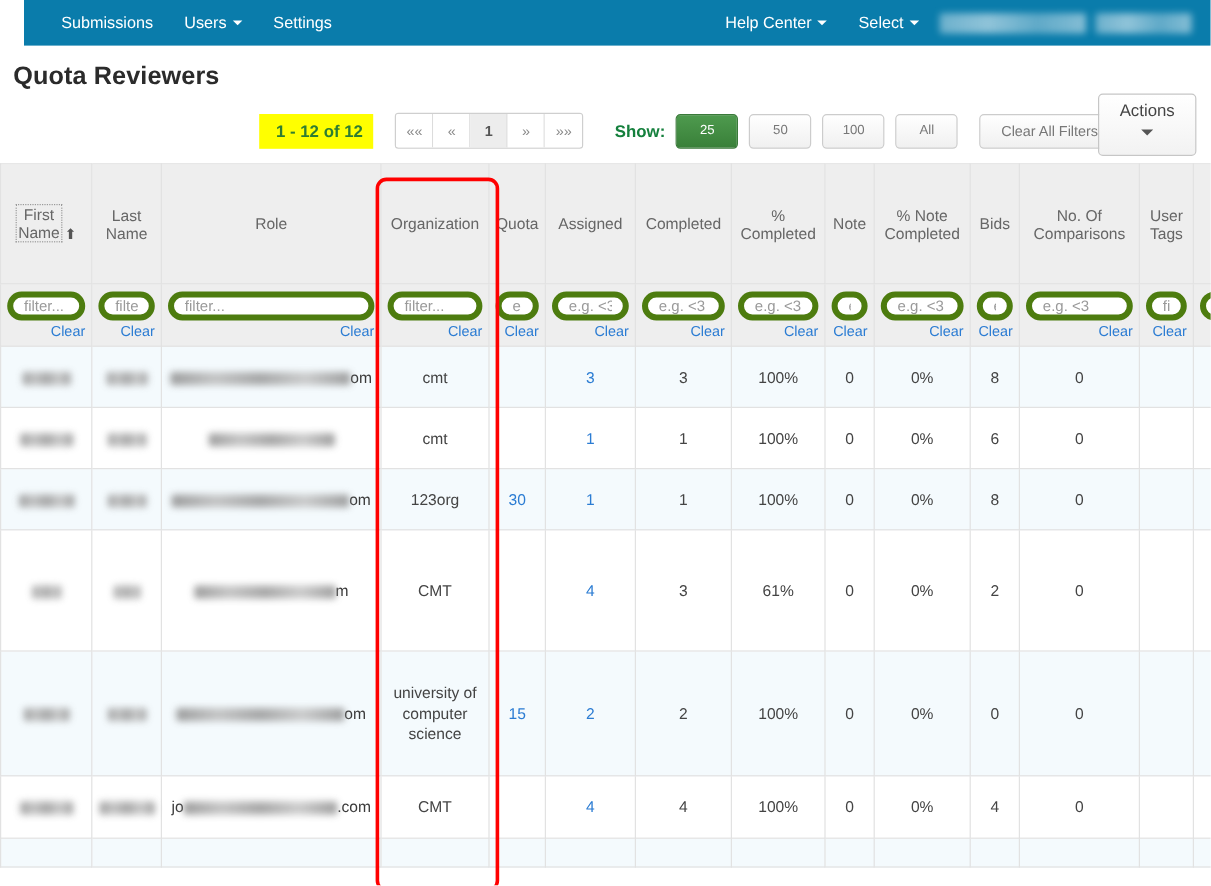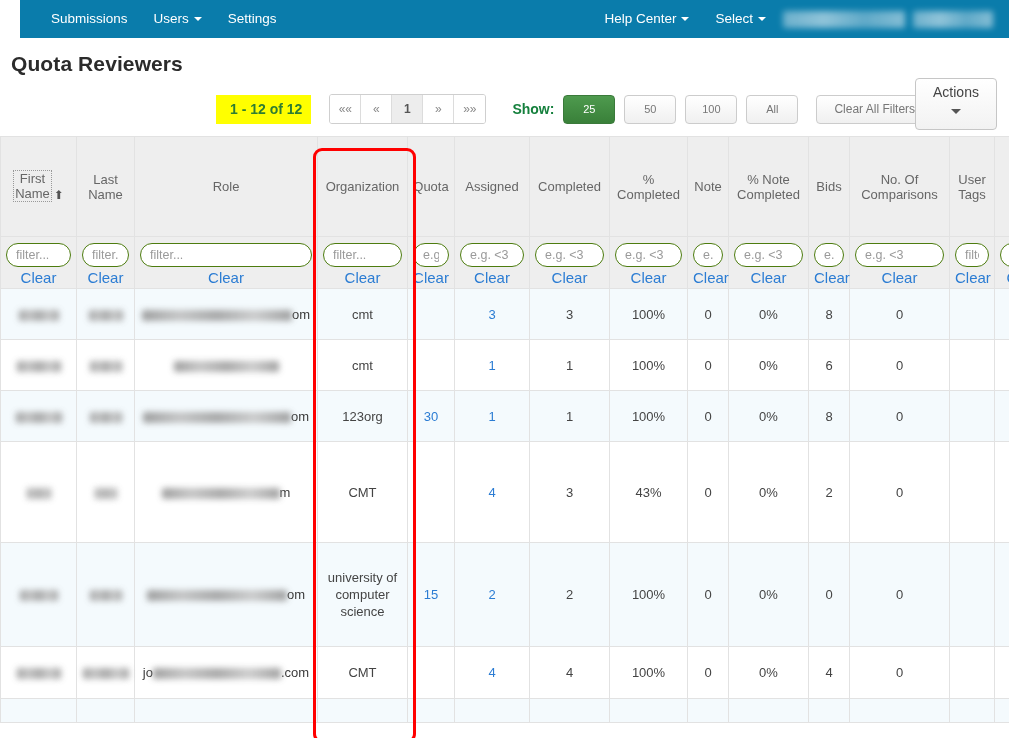--- a/index.html
+++ b/index.html
@@ -219,34 +219,35 @@
   tr.filter-row td {
     background: #eeeeee;
     height: 52px;
     vertical-align: top;
     padding: 6px 5px 0 5px;
     text-align: center;
   }
   .filter-input {
     width: 100%;
     height: 24px;
-    border: 1px solid #4d7c0f;
+    border: 5px solid #4d7c0f;
     border-radius: 12px;
     padding: 0 9px;
     font-size: 12.5px;
     color: #888888;
     background: #ffffff;
     box-sizing: border-box;
     font-family: "Liberation Sans", sans-serif;
     outline: none;
   }
   .filter-input::placeholder { color: #9a9a9a; }
   .clear-link {
     display: block;
-    font-size: 15px;
+    text-align: right;
+    font-size: 12px;
     color: #2b7cd3;
     margin-top: 2px;
     cursor: pointer;
     text-decoration: none;
   }
 
   tbody tr.data-row td {
     text-align: center;
     vertical-align: middle;
     color: #444444;
@@ -446,21 +447,21 @@
             <td></td>
           </tr>
           <tr class="data-row even" style="height: 101px;">
             <td><span class="blur" style="width: 24px;"></span></td>
             <td><span class="blur" style="width: 22px;"></span></td>
             <td class="email-cell"><span class="blur" style="width: 118px;"></span><span class="tail">m</span></td>
             <td>CMT</td>
             <td></td>
             <td><a class="num-link">4</a></td>
             <td>3</td>
-            <td>43%</td>
+            <td>61%</td>
             <td>0</td>
             <td>0%</td>
             <td>2</td>
             <td>0</td>
             <td></td>
             <td></td>
           </tr>
           <tr class="data-row odd" style="height: 104px;">
             <td><span class="blur" style="width: 38px;"></span></td>
             <td><span class="blur" style="width: 32px;"></span></td>

